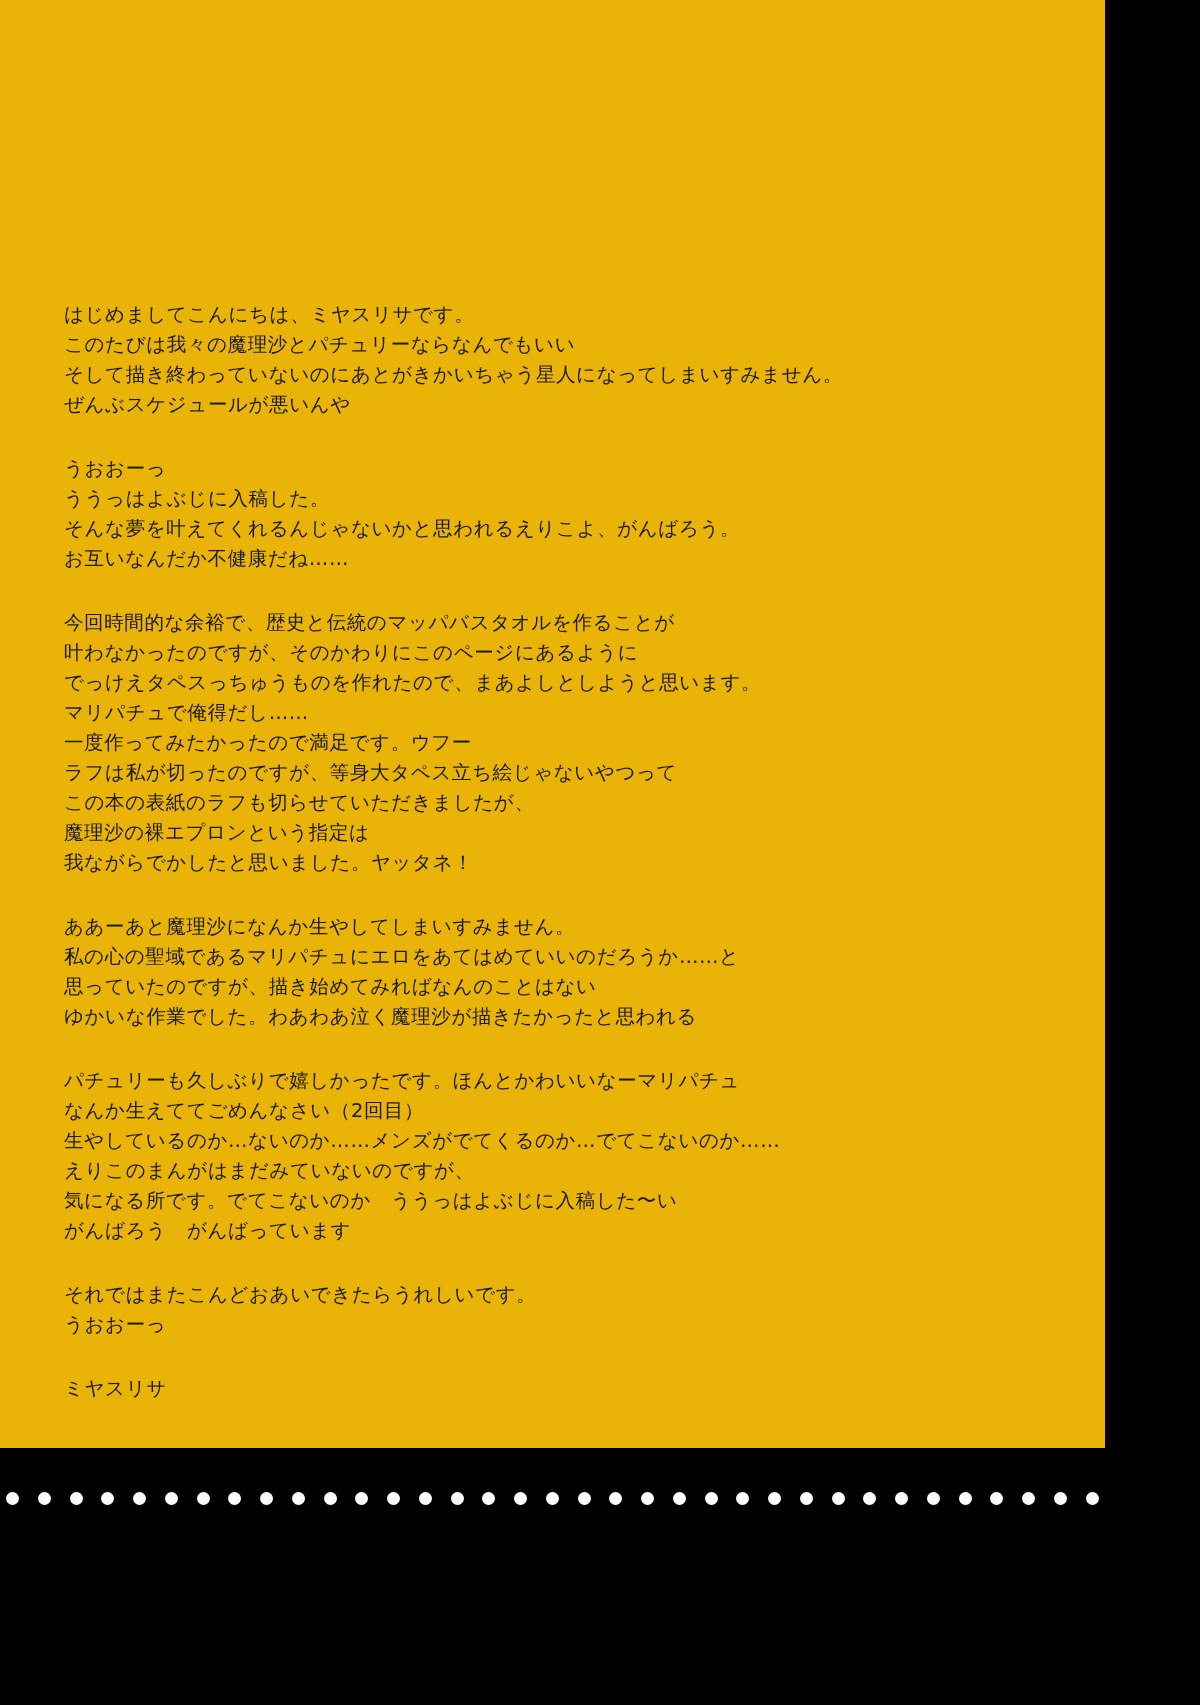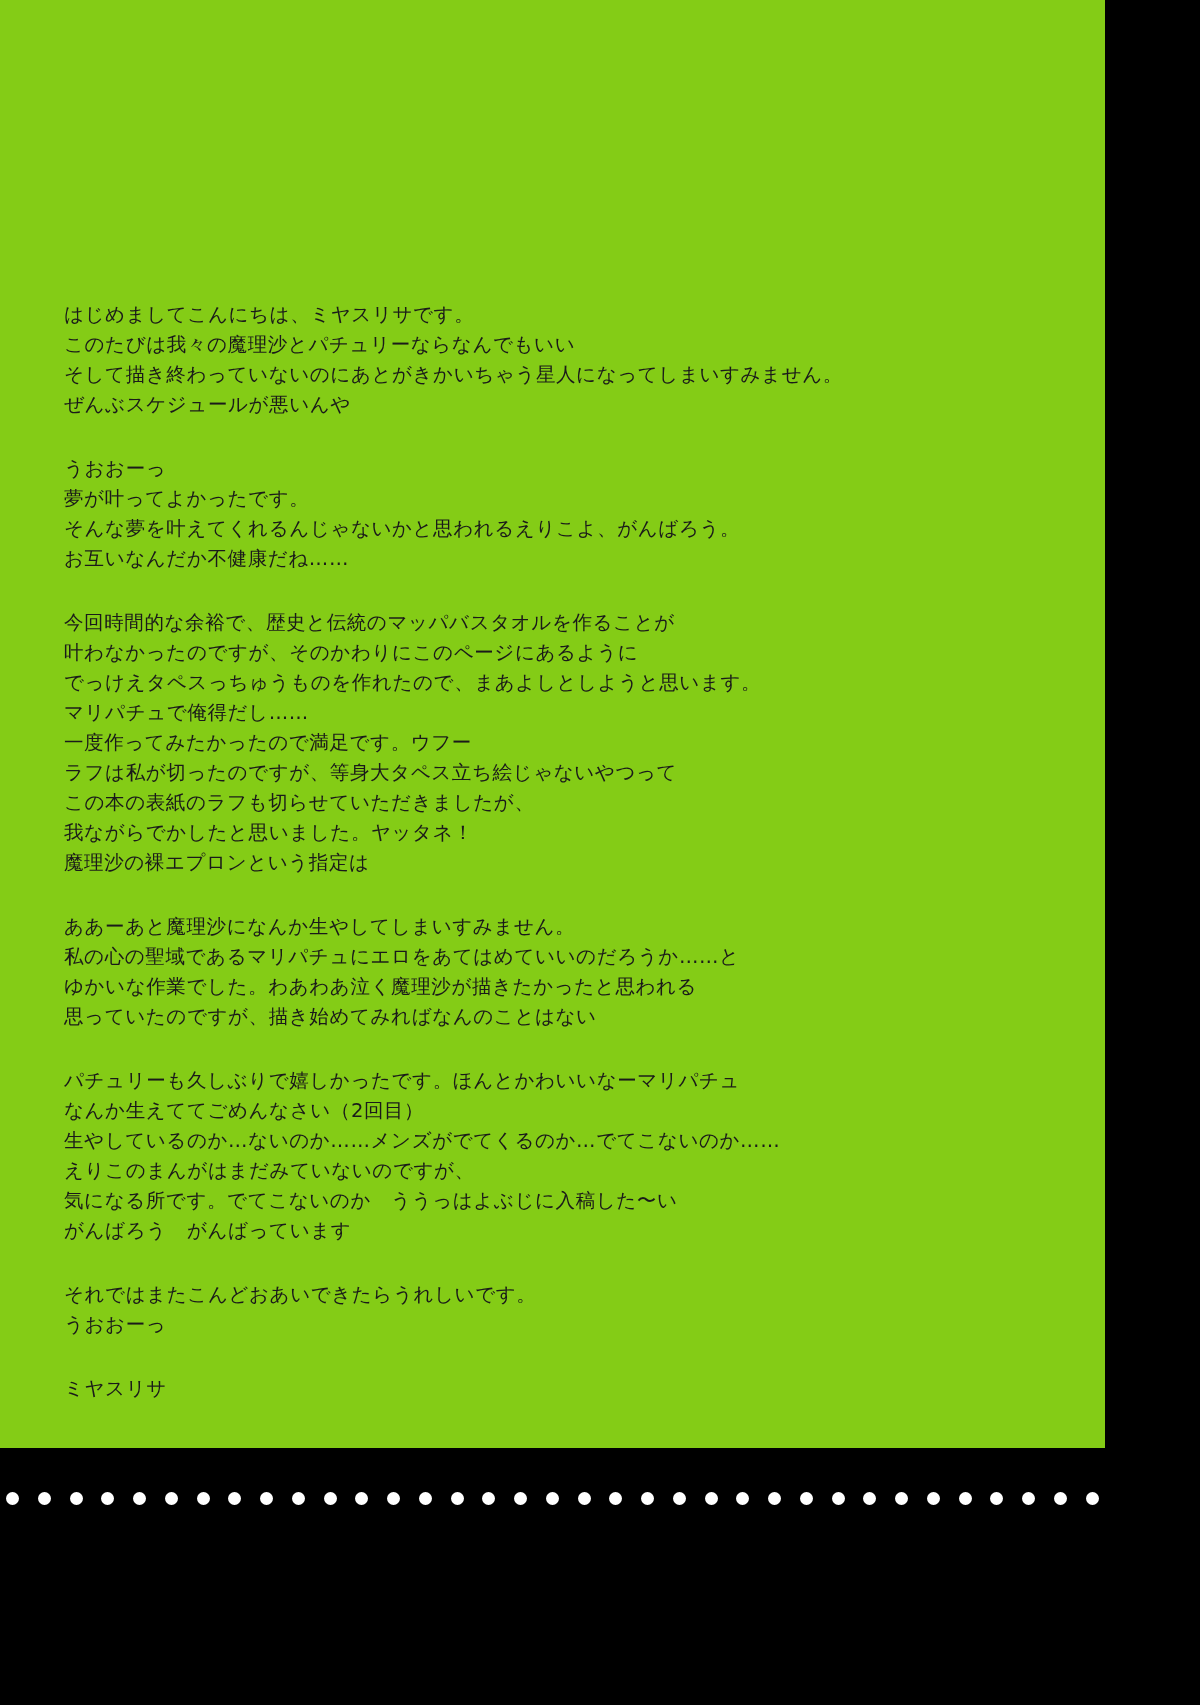--- a/index.html
+++ b/index.html
@@ -12,21 +12,21 @@
     height: 1705px;
     position: relative;
     font-family: "DejaVu Sans", "Liberation Sans", sans-serif;
   }
   .page {
     position: absolute;
     left: 0px;
     top: 0px;
     width: 1105px;
     height: 1565px;
-    background: #84cc16;
+    background: #eab308;
     overflow: hidden;
   }
   .content {
     position: absolute;
     left: 64px;
     top: 300px;
     width: 960px;
   }
   .para {
     margin: 0 0 34px 0;
@@ -100,42 +100,42 @@
 
     <div class="para">
       <div class="line">はじめましてこんにちは、ミヤスリサです。</div>
       <div class="line">このたびは我々の魔理沙とパチュリーならなんでもいい</div>
       <div class="line">そして描き終わっていないのにあとがきかいちゃう星人になってしまいすみません。</div>
       <div class="line">ぜんぶスケジュールが悪いんや</div>
     </div>
 
     <div class="para">
       <div class="line">うおおーっ</div>
-      <div class="line">夢が叶ってよかったです。</div>
+      <div class="line">ううっはよぶじに入稿した。</div>
       <div class="line">そんな夢を叶えてくれるんじゃないかと思われるえりこよ、がんばろう。</div>
       <div class="line">お互いなんだか不健康だね……</div>
     </div>
 
     <div class="para">
       <div class="line">今回時間的な余裕で、歴史と伝統のマッパバスタオルを作ることが</div>
       <div class="line">叶わなかったのですが、そのかわりにこのページにあるように</div>
       <div class="line">でっけえタペスっちゅうものを作れたので、まあよしとしようと思います。</div>
       <div class="line">マリパチュで俺得だし……</div>
       <div class="line">一度作ってみたかったので満足です。ウフー</div>
       <div class="line">ラフは私が切ったのですが、等身大タペス立ち絵じゃないやつって</div>
       <div class="line">この本の表紙のラフも切らせていただきましたが、</div>
+      <div class="line">魔理沙の裸エプロンという指定は</div>
       <div class="line">我ながらでかしたと思いました。ヤッタネ！</div>
-      <div class="line">魔理沙の裸エプロンという指定は</div>
     </div>
 
     <div class="para">
       <div class="line">ああーあと魔理沙になんか生やしてしまいすみません。</div>
       <div class="line">私の心の聖域であるマリパチュにエロをあてはめていいのだろうか……と</div>
+      <div class="line">思っていたのですが、描き始めてみればなんのことはない</div>
       <div class="line">ゆかいな作業でした。わあわあ泣く魔理沙が描きたかったと思われる</div>
-      <div class="line">思っていたのですが、描き始めてみればなんのことはない</div>
     </div>
 
     <div class="para">
       <div class="line">パチュリーも久しぶりで嬉しかったです。ほんとかわいいなーマリパチュ</div>
       <div class="line">なんか生えててごめんなさい（2回目）</div>
       <div class="line">生やしているのか…ないのか……メンズがでてくるのか…でてこないのか……</div>
       <div class="line">えりこのまんがはまだみていないのですが、</div>
       <div class="line">気になる所です。でてこないのか　ううっはよぶじに入稿した〜い</div>
       <div class="line">がんばろう　がんばっています</div>
     </div>

